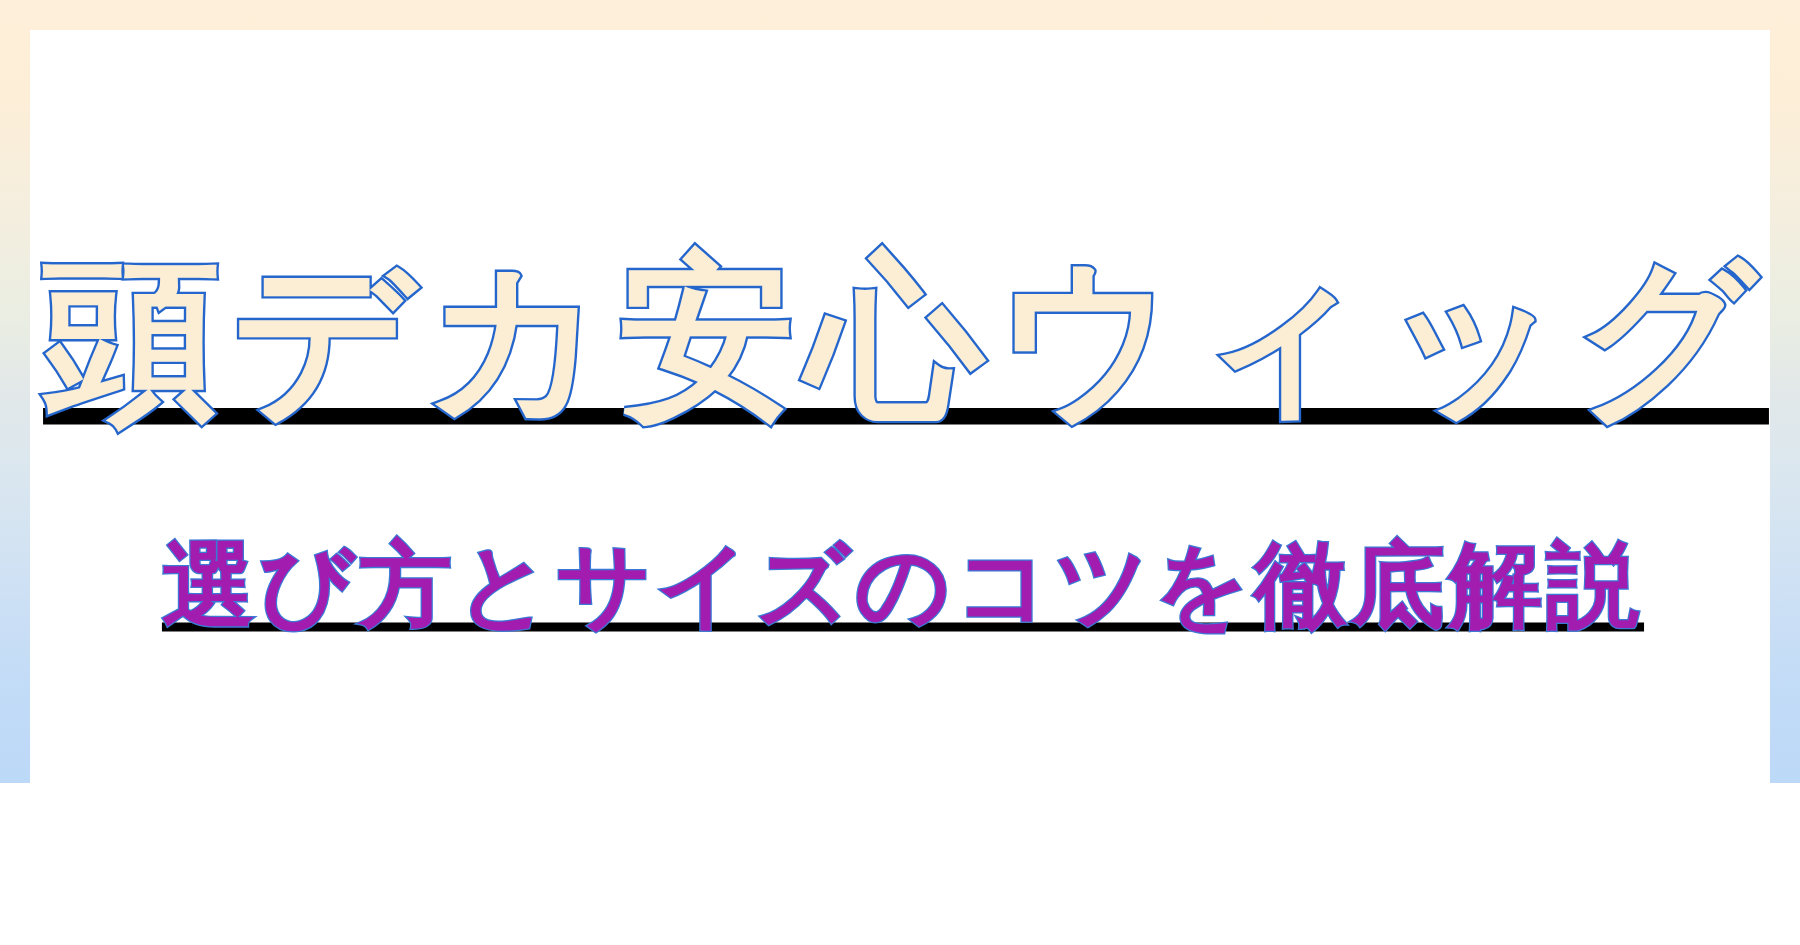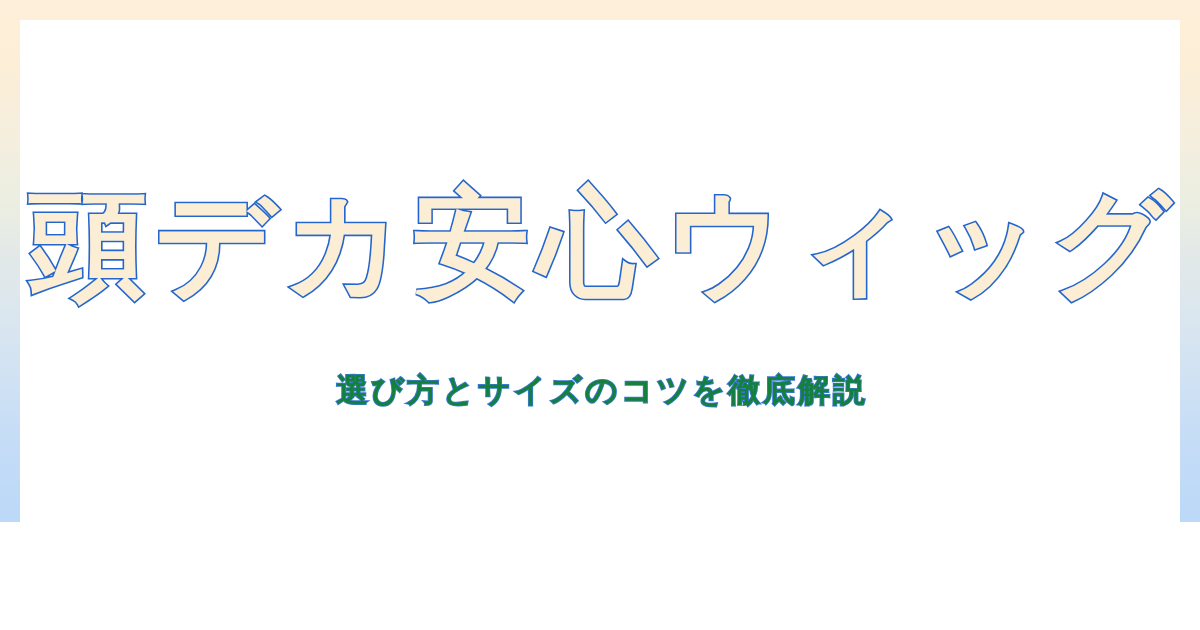--- a/index.html
+++ b/index.html
@@ -27,20 +27,21 @@
         #fdeed7 12%,
         #f5eede 26%,
         #eaeee2 40%,
         #e2e8e9 50%,
         #dbe7ef 60%,
         #cfe1f4 74%,
         #c2dbf7 88%,
         #bcd9f8 100%);
     padding: 20px 20px 20px 20px;
     display: block;
+    text-decoration: underline;
   }
 
   
   .card {
     position: relative;
     width: 1160px;
     height: 590px;
     background: #ffffff;
     box-sizing: border-box;
     display: flex;
@@ -70,27 +71,27 @@
     -webkit-text-stroke: 3.2px #2566cd;
     paint-order: stroke fill;
     text-rendering: geometricPrecision;
   }
 
   
   .subtitle {
     display: block;
     font-family: "DejaVu Sans", "Liberation Sans", sans-serif;
     font-weight: 700;
-    font-size: 32px;
+    font-size: 62px;
     line-height: 1.2;
     letter-spacing: 3px;
     white-space: nowrap;
     margin: 62px 0 0 0;
     padding: 0 0 0 4px;
-    color: #15803d;
+    color: #a21caf;
     -webkit-text-stroke: 1.7px #3a7ad6;
     paint-order: stroke fill;
     text-rendering: geometricPrecision;
   }
 </style>
 </head>
 <body>
 
 <div class="banner">
   <div class="card">

